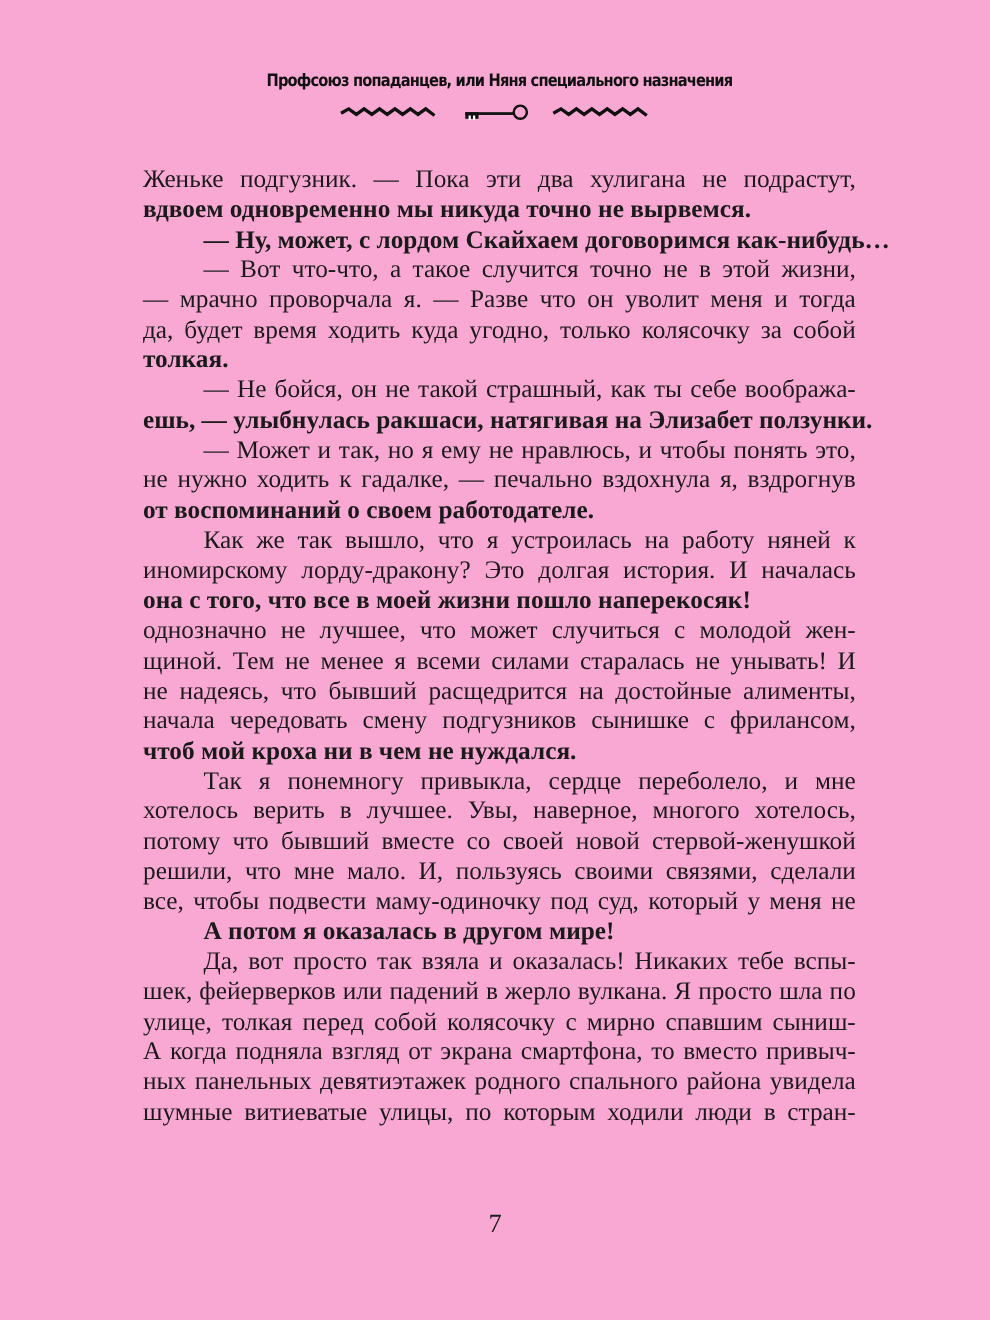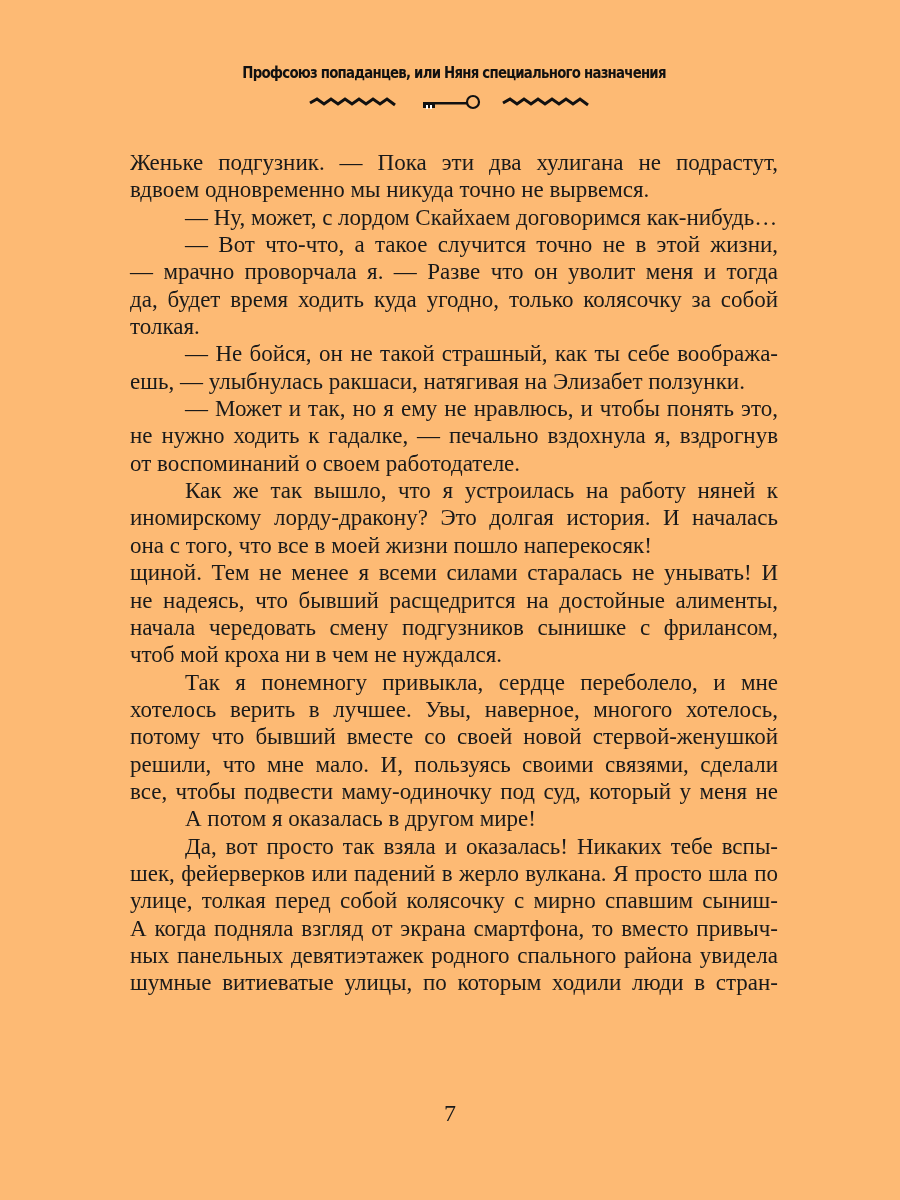--- a/index.html
+++ b/index.html
@@ -1,34 +1,34 @@
 <!DOCTYPE html>
 <html><head>
 <meta charset="utf-8">
 <style>
   html, body { margin: 0; padding: 0; background: #ffffff; }
   body { width: 900px; height: 1200px; position: relative; overflow: hidden; }
-  .page { position: absolute; left: 0; top: 0; width: 900px; height: 1200px; background: #fdba74; }
+  .page { position: absolute; left: 0; top: 0; width: 900px; height: 1200px; background: #f9a8d4; }
   .running-head {
     position: absolute; left: 130px; width: 648px; top: 64px;
     text-align: center;
     font-family: "DejaVu Sans", sans-serif;
     font-weight: bold; font-size: 15.5px; letter-spacing: -0.9px;
     color: #111;
     transform: scaleX(0.86); transform-origin: center;
     white-space: nowrap;
   }
   .ornament { position: absolute; left: 305px; top: 91px; width: 290px; height: 20px; }
   .body-text {
     position: absolute; left: 130px; top: 117px; width: 648px;
     font-family: "Liberation Serif", serif;
     font-size: 23px; line-height: 27.35px; color: #1a1a1a; margin-top: 32px;
   }
   .line { display: block; height: 27.35px; white-space: nowrap; text-align: justify; text-align-last: justify; }
-  .line.last { text-align-last: left; }
+  .line.last { text-align-last: left; font-weight: bold; }
   .line.indent { padding-left: 55px; }
   .page-number {
     position: absolute; left: 0; width: 900px; top: 1100px; text-align: center;
     font-family: "Liberation Serif", serif; font-size: 24px; color: #1a1a1a;
   }
 </style>
 </head>
 <body>
 
 <div class="page">
@@ -57,20 +57,21 @@
       <span class="line">да, будет время ходить куда угодно, только колясочку за собой</span>
       <span class="line last">толкая.</span>
       <span class="line indent">— Не бойся, он не такой страшный, как ты себе вообража-</span>
       <span class="line last">ешь, — улыбнулась ракшаси, натягивая на Элизабет ползунки.</span>
       <span class="line indent">— Может и так, но я ему не нравлюсь, и чтобы понять это,</span>
       <span class="line">не нужно ходить к гадалке, — печально вздохнула я, вздрогнув</span>
       <span class="line last">от воспоминаний о своем работодателе.</span>
       <span class="line indent">Как же так вышло, что я устроилась на работу няней к</span>
       <span class="line">иномирскому лорду-дракону? Это долгая история. И началась</span>
       <span class="line last">она с того, что все в моей жизни пошло наперекосяк!</span>
+      <span class="line">однозначно не лучшее, что может случиться с молодой жен-</span>
       <span class="line">щиной. Тем не менее я всеми силами старалась не унывать! И</span>
       <span class="line">не надеясь, что бывший расщедрится на достойные алименты,</span>
       <span class="line">начала чередовать смену подгузников сынишке с фрилансом,</span>
       <span class="line last">чтоб мой кроха ни в чем не нуждался.</span>
       <span class="line indent">Так я понемногу привыкла, сердце переболело, и мне</span>
       <span class="line">хотелось верить в лучшее. Увы, наверное, многого хотелось,</span>
       <span class="line">потому что бывший вместе со своей новой стервой-женушкой</span>
       <span class="line">решили, что мне мало. И, пользуясь своими связями, сделали</span>
       <span class="line">все, чтобы подвести маму-одиночку под суд, который у меня не</span>
       <span class="line indent last">А потом я оказалась в другом мире!</span>

